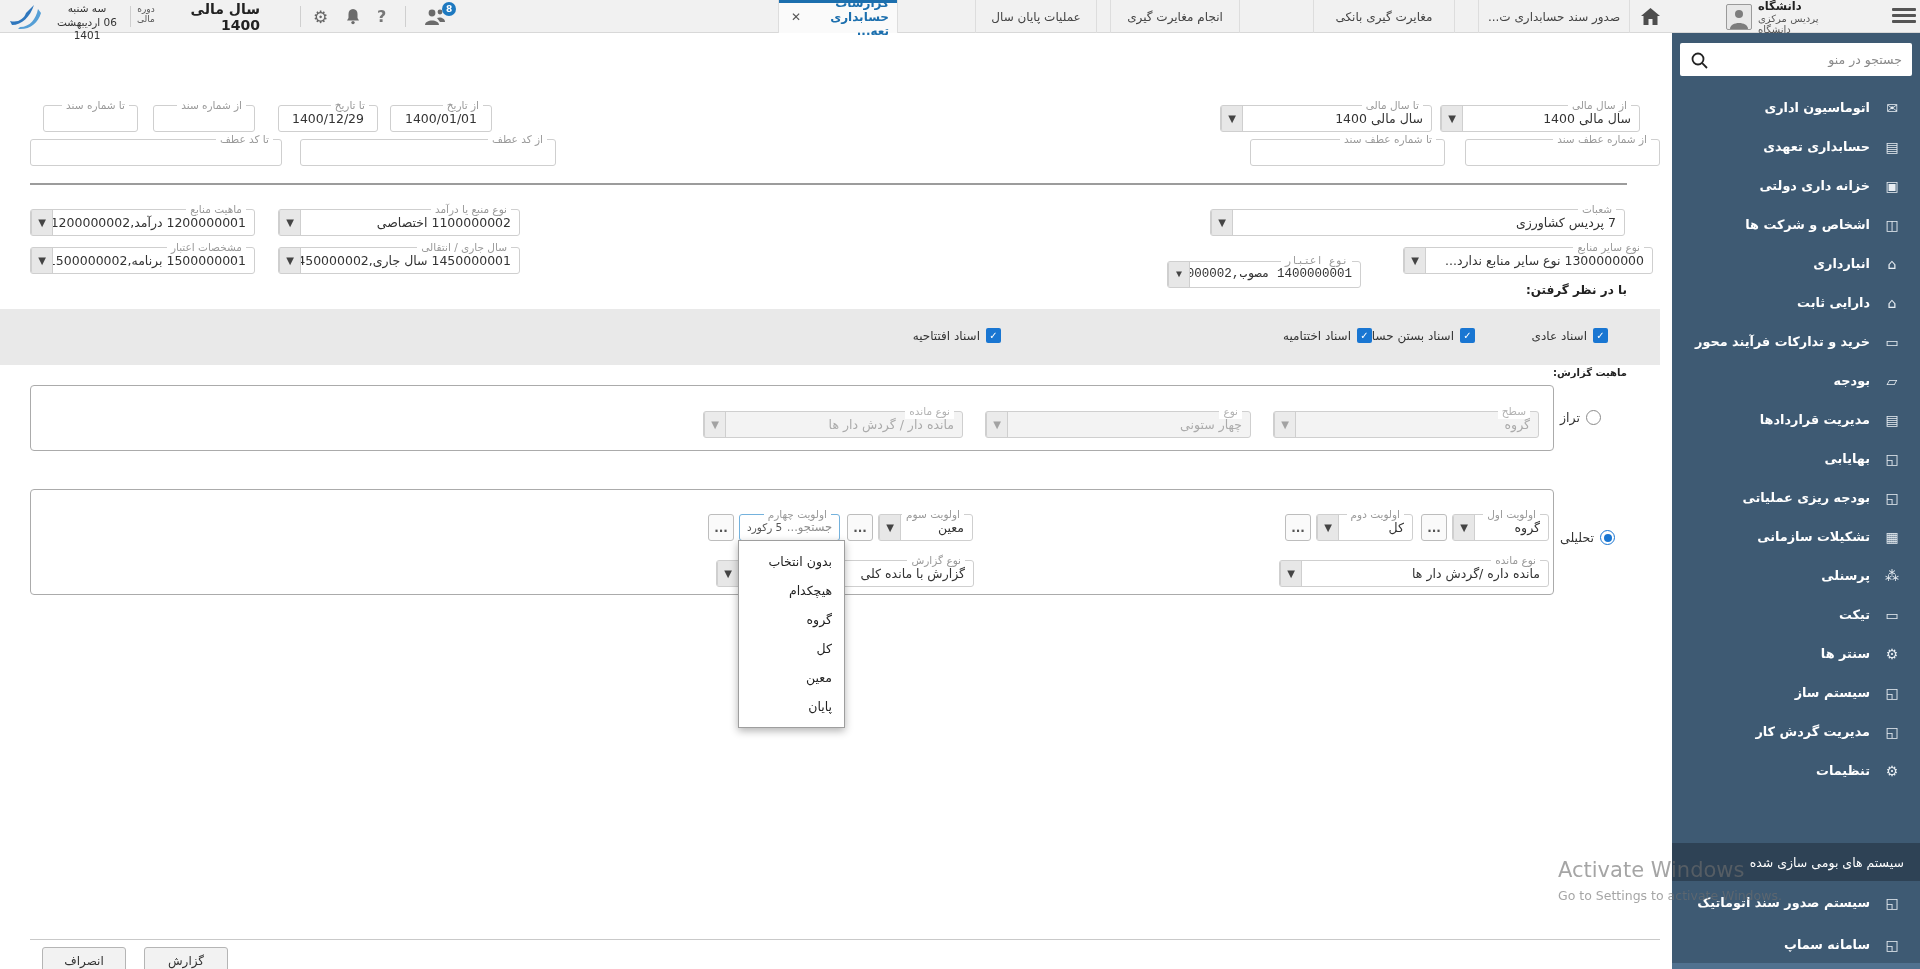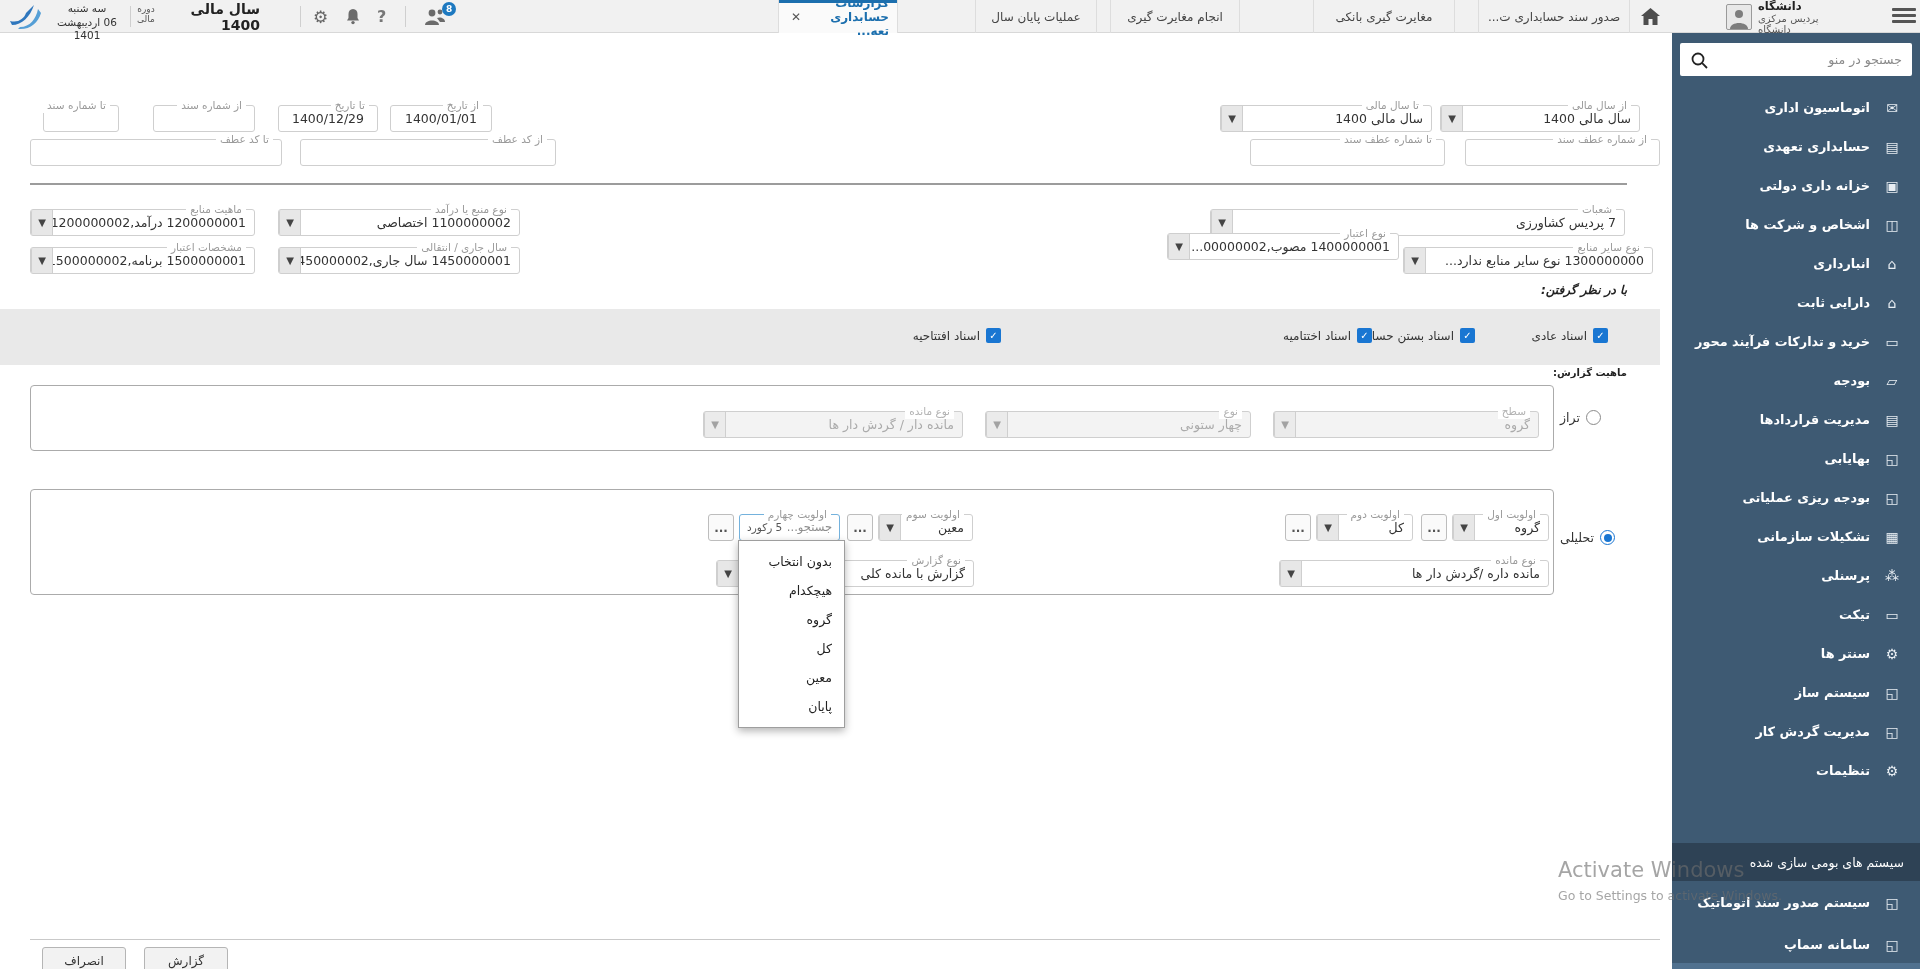--- a/index.html
+++ b/index.html
@@ -77,21 +77,21 @@
   .fld.disabled .val { color:#ababab; }
   .fld.disabled .arr { background:#ebebeb; color:#a2a2a2; }
   .fld.disabled .lbl { color:#b3b3b3; }
   .fld.focusblue { border-color:#74b2dd; }
 
   .more-btn { position:absolute; height:27px; width:26px; background:#fafafa; border:1px solid #bdbdbd;
     border-radius:3px; color:#555; font-size:12px; font-weight:bold; display:flex; align-items:center;
     justify-content:center; cursor:pointer; line-height:1; }
 
   #divider1 { position:absolute; left:30px; width:1597px; top:150px; height:2px; background:#9c9c9c; }
-  #section-consider-label { position:absolute; right:45px; top:250px; font-size:12px; color:#222; font-weight:bold;font-style:italic; }
+  #section-consider-label { position:absolute; right:45px; top:250px; font-size:12px; color:#222; font-weight:bold; }
   #gray-band { position:absolute; left:0px; top:276px; width:1660px; height:56px; background:#e9e9e9; }
   .cb-item { position:absolute; top:19px; display:flex; align-items:center; direction:rtl; gap:6px; }
   .cb-box { width:15px; height:15px; background:#1976d2; border-radius:2px; color:#fff; font-size:10px;
     display:flex; align-items:center; justify-content:center; cursor:pointer; flex:none; }
   .cb-label { font-size:12px; color:#333; white-space:nowrap; }
 
   #section-nature-label { position:absolute; right:45px; top:334px; font-size:10px; color:#222; font-weight:bold; }
 
   .fieldset { position:absolute; left:30px; width:1524px; border:1px solid #ababab; border-radius:4px; background:#fff; }
   #fs-balance { top:352px; height:66px; }
@@ -315,21 +315,21 @@
     <span class="val">1400/01/01</span>
   </div>
   <div class="fld center" style="left:278px;top:72px;width:100px;">
     <span class="lbl">تا تاریخ</span>
     <span class="val">1400/12/29</span>
   </div>
   <div class="fld center" style="left:153px;top:72px;width:102px;">
     <span class="lbl">از شماره سند</span>
     <span class="val"></span>
   </div>
-  <div class="fld center" style="left:43px;top:72px;width:76px;">
+  <div class="fld center" style="left:43px;top:72px;width:95px;">
     <span class="lbl">تا شماره سند</span>
     <span class="val"></span>
   </div>
 
   <div class="fld center" style="left:1465px;top:106px;width:195px;">
     <span class="lbl">از شماره عطف سند</span>
     <span class="val"></span>
   </div>
   <div class="fld center" style="left:1250px;top:106px;width:195px;">
     <span class="lbl">تا شماره عطف سند</span>
@@ -360,21 +360,21 @@
     <span class="lbl">ماهیت منابع</span>
     <span class="val">1200000001 درآمد,1200000002 واگذار...</span>
     <span class="arr">▼</span>
   </div>
 
   <div class="fld" style="left:1403px;top:214px;width:250px;">
     <span class="lbl">نوع سایر منابع</span>
     <span class="val">1300000000 نوع سایر منابع ندارد...</span>
     <span class="arr">▼</span>
   </div>
-  <div class="fld" style="left:1167px;top:200px;width:232px;">
+  <div class="fld" style="left:1167px;top:228px;width:194px;font-family:Liberation Mono, monospace;">
     <span class="lbl">نوع اعتبار</span>
     <span class="val">1400000001 مصوب,00000002...</span>
     <span class="arr">▼</span>
   </div>
   <div class="fld" style="left:278px;top:214px;width:242px;">
     <span class="lbl">سال جاری / انتقالی</span>
     <span class="val">1450000001 سال جاری,450000002...</span>
     <span class="arr">▼</span>
   </div>
   <div class="fld" style="left:30px;top:214px;width:225px;">

